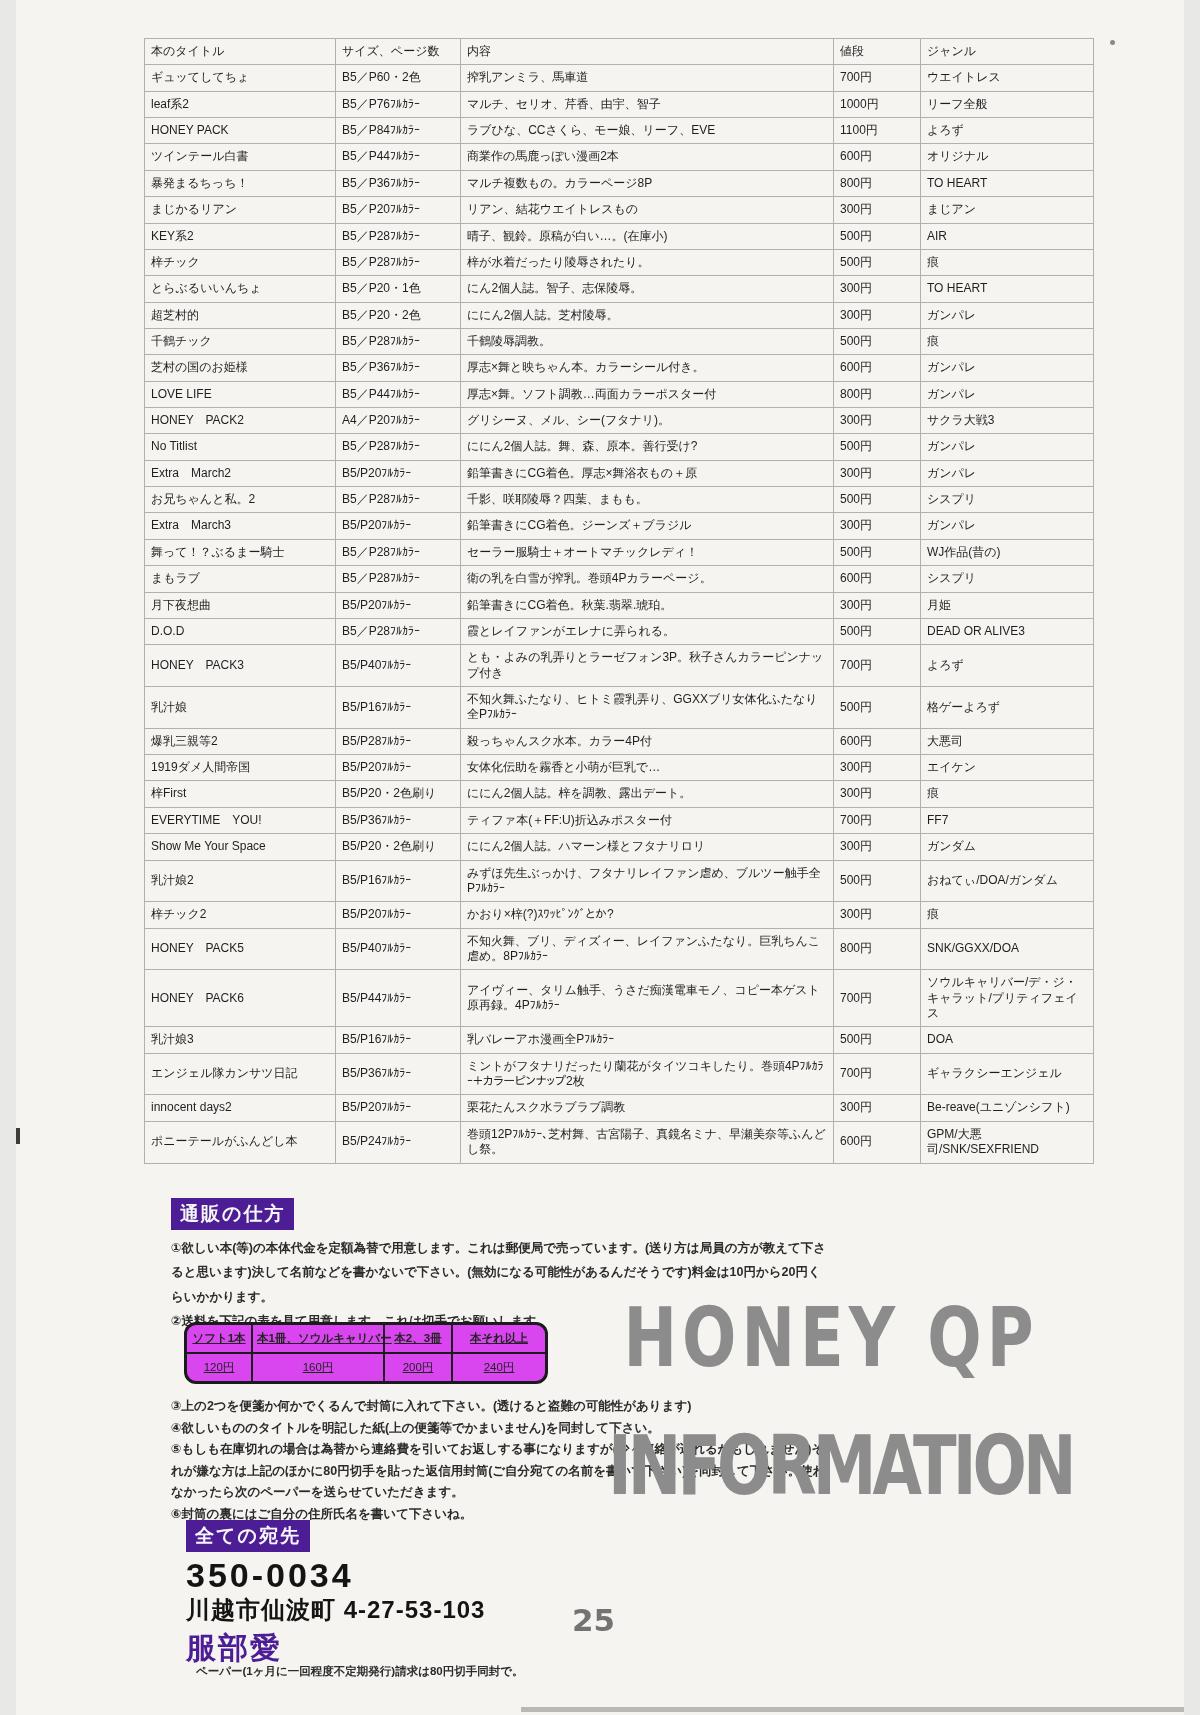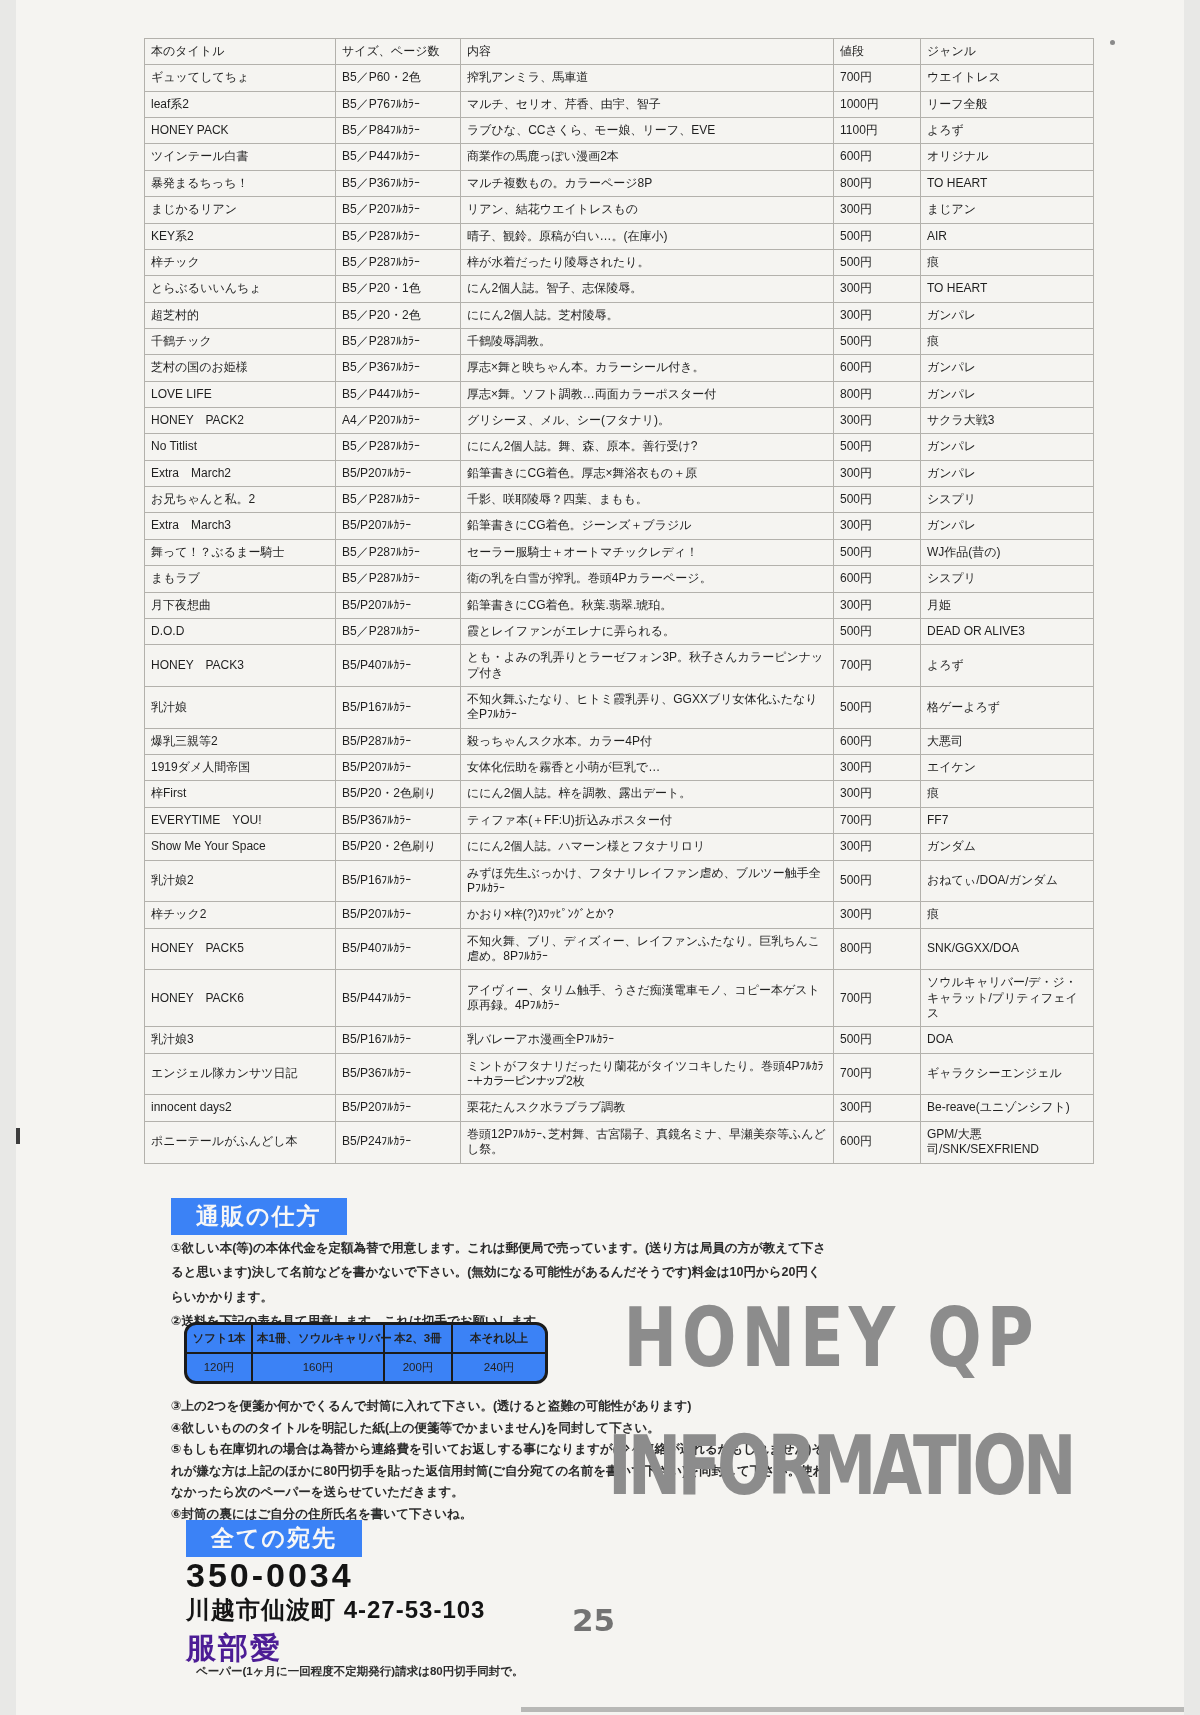--- a/index.html
+++ b/index.html
@@ -19,35 +19,35 @@
     border:1px solid #b3b1ac;padding:5px 6px;vertical-align:middle;
     font-weight:normal;text-align:left;overflow:hidden;
   }
   .col-title{width:178px;}
   .col-size{width:112px;}
   .col-content{width:360px;}
   .col-price{width:74px;}
   .col-genre{width:160px;}
   
   .black-box{
-    position:absolute;display:inline-block;background:#3b82f6;color:#f7f7f7;
-    font-size:23px;font-weight:bold;padding:3px 25px;letter-spacing:2px;
+    position:absolute;display:inline-block;background:#4c1d95;color:#f7f7f7;
+    font-size:19px;font-weight:bold;padding:3px 9px;letter-spacing:2px;
   }
   .steps{
     position:absolute;font-size:12.5px;font-weight:bold;color:#2b2b2b;
     width:658px;line-height:1.95;
   }
   .steps p{margin:0;}
   .steps.tight{line-height:1.72;}
   
   .fee-table{
     position:absolute;left:168px;top:1322px;
     display:grid;grid-template-columns:64px 132px 68px 94px;
     border:3.5px solid #1b1b1b;border-radius:12px;overflow:hidden;
-    background:#3b82f6;font-size:11.5px;font-weight:bold;color:#222;
+    background:#d946ef;font-size:11.5px;font-weight:bold;color:#222;text-decoration:underline;
   }
   .fee-cell{
     padding:6px 4px;text-align:center;border-left:2px solid #1b1b1b;
     white-space:nowrap;
   }
   .fee-cell.first{border-left:none;}
   .fee-cell.value{border-top:2px solid #1b1b1b;font-weight:normal;}
   
   .postal{
     position:absolute;left:170px;top:1556px;font-size:34px;font-weight:bold;

